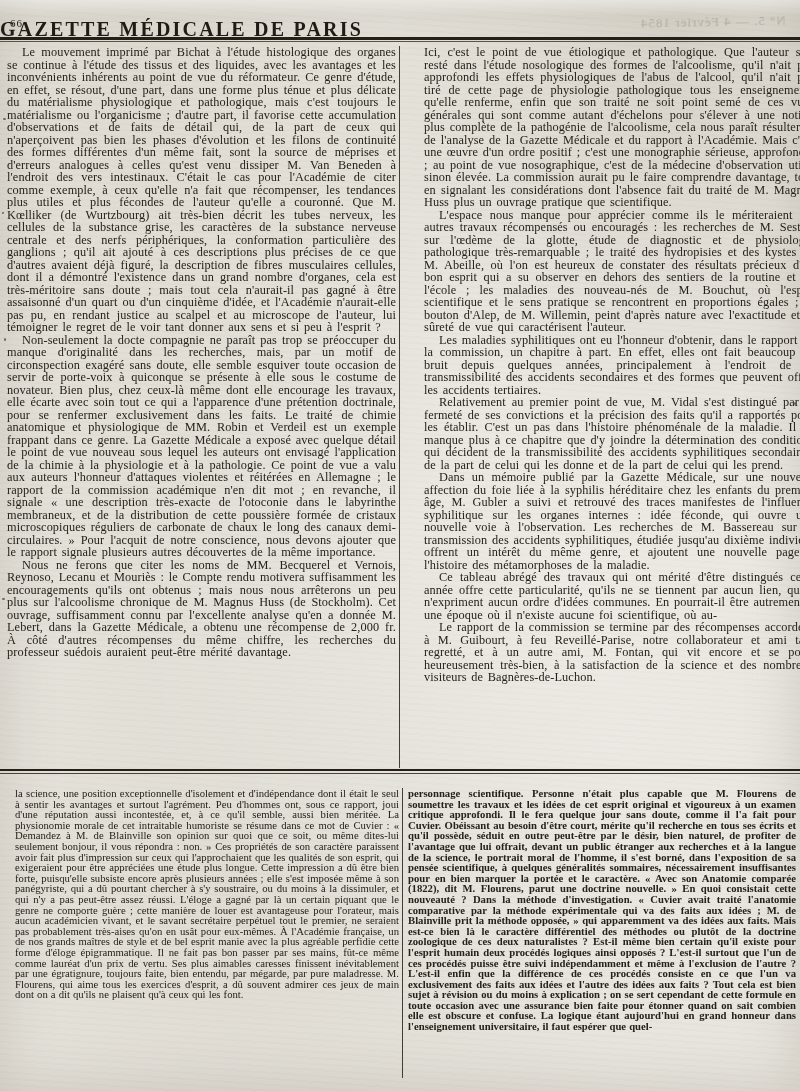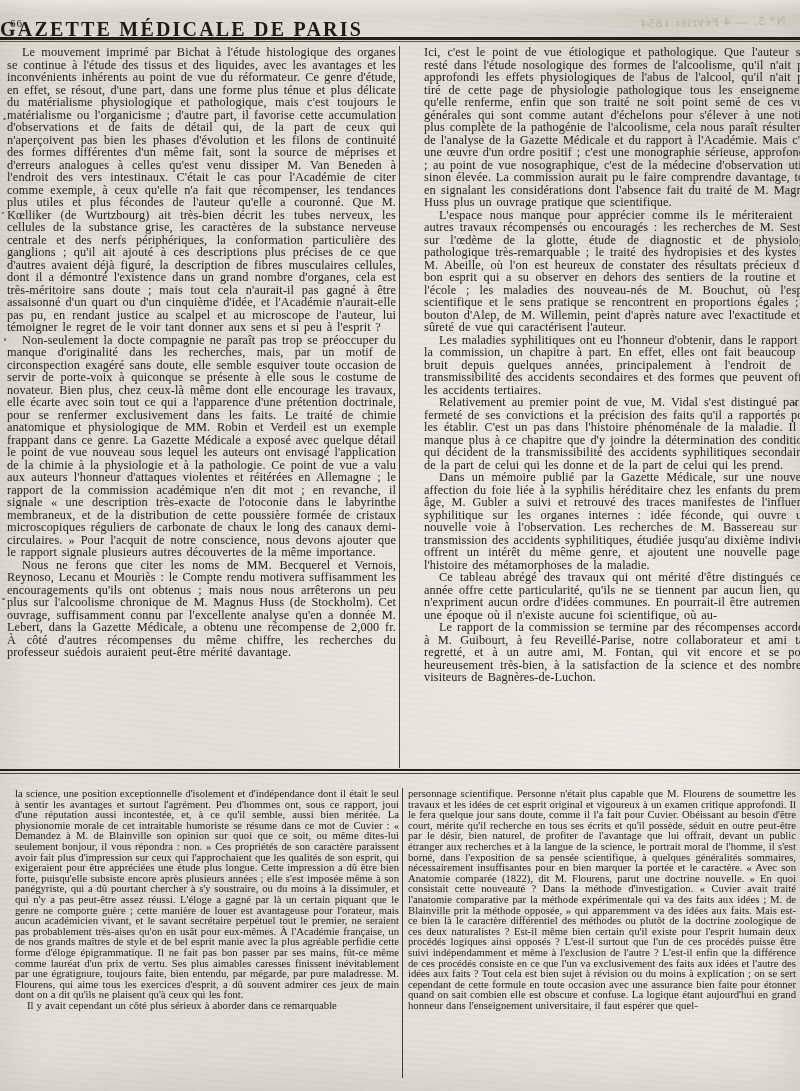--- a/index.html
+++ b/index.html
@@ -57,21 +57,21 @@
   .divider-rule{position:absolute;left:0;right:0;top:769px;height:6px;}
   .divider-rule .thick{height:2px;background:#241f18;}
   .divider-rule .thin{height:1px;background:#4c4537;margin-top:2px;}
   .bottom-section{
     position:absolute;left:0;top:788px;width:800px;height:296px;
     overflow:hidden;
     padding-left:16px;
   }
   .bottom-section .col{position:absolute;top:0;bottom:0;overflow:hidden;}
   .col-bl{left:15px;width:384px;}
-  .col-br{left:408px;width:388px;}
+  .col-br{left:408px;width:388px;font-weight:bold;}
   
   .top-section p{
     margin:0;
     font-size:12.3px;line-height:12.5px;
     letter-spacing:.1px;word-spacing:1.5px;
     text-align:justify;
     text-indent:15px;
   }
   .bottom-section p{
     margin:0;
@@ -121,21 +121,20 @@
   <div class="vrule vrule-top"></div>
 
   <div class="divider-rule">
     <div class="thick"></div>
     <div class="thin"></div>
   </div>
 
   <div class="bottom-section">
     <div class="col col-bl">
         <p class="cont">la science, une position exceptionnelle d'isolement et d'indépendance dont il était le seul à sentir les avantages et surtout l'agrément. Peu d'hommes ont, sous ce rapport, joui d'une réputation aussi incontestée, et, à ce qu'il semble, aussi bien méritée. La physionomie morale de cet intraitable humoriste se résume dans ce mot de Cuvier : « Demandez à M. de Blainville son opinion sur quoi que ce soit, ou même dites-lui seulement bonjour, il vous répondra : non. » Ces propriétés de son caractère paraissent avoir fait plus d'impression sur ceux qui l'approchaient que les qualités de son esprit, qui exigeraient pour être appréciées une étude plus longue. Cette impression a dû être bien forte, puisqu'elle subsiste encore après plusieurs années ; elle s'est imposée même à son panégyriste, qui a dû pourtant chercher à s'y soustraire, ou du moins à la dissimuler, et qui n'y a pas peut-être assez réussi. L'éloge a gagné par là un certain piquant que le genre ne comporte guère ; cette manière de louer est avantageuse pour l'orateur, mais aucun académicien vivant, et le savant secrétaire perpétuel tout le premier, ne seraient pas probablement très-aises qu'on en usât pour eux-mêmes. À l'Académie française, un de nos grands maîtres de style et de bel esprit manie avec la plus agréable perfidie cette forme d'éloge épigrammatique. Il ne fait pas bon passer par ses mains, fût-ce même comme lauréat d'un prix de vertu. Ses plus aimables caresses finissent inévitablement par une égratignure, toujours faite, bien entendu, par mégarde, par pure maladresse. M. Flourens, qui aime tous les exercices d'esprit, a dû souvent admirer ces jeux de main dont on a dit qu'ils ne plaisent qu'à ceux qui les font.</p>
-        <p>Il y avait cependant un côté plus sérieux à aborder dans ce remarquable</p>
       </div>
     <div class="col col-br">
         <p class="cont">personnage scientifique. Personne n'était plus capable que M. Flourens de soumettre les travaux et les idées de cet esprit original et vigoureux à un examen critique approfondi. Il le fera quelque jour sans doute, comme il l'a fait pour Cuvier. Obéissant au besoin d'être court, mérite qu'il recherche en tous ses écrits et qu'il possède, séduit en outre peut-être par le désir, bien naturel, de profiter de l'avantage que lui offrait, devant un public étranger aux recherches et à la langue de la science, le portrait moral de l'homme, il s'est borné, dans l'exposition de sa pensée scientifique, à quelques généralités sommaires, nécessairement insuffisantes pour en bien marquer la portée et le caractère. « Avec son Anatomie comparée (1822), dit M. Flourens, parut une doctrine nouvelle. » En quoi consistait cette nouveauté ? Dans la méthode d'investigation. « Cuvier avait traité l'anatomie comparative par la méthode expérimentale qui va des faits aux idées ; M. de Blainville prit la méthode opposée, » qui apparemment va des idées aux faits. Mais est-ce bien là le caractère différentiel des méthodes ou plutôt de la doctrine zoologique de ces deux naturalistes ? Est-il même bien certain qu'il existe pour l'esprit humain deux procédés logiques ainsi opposés ? L'est-il surtout que l'un de ces procédés puisse être suivi indépendamment et même à l'exclusion de l'autre ? L'est-il enfin que la différence de ces procédés consiste en ce que l'un va exclusivement des faits aux idées et l'autre des idées aux faits ? Tout cela est bien sujet à révision ou du moins à explication ; on se sert cependant de cette formule en toute occasion avec une assurance bien faite pour étonner quand on sait combien elle est obscure et confuse. La logique étant aujourd'hui en grand honneur dans l'enseignement universitaire, il faut espérer que quel-</p>
       </div>
   </div>
   <div class="vrule vrule-bottom"></div>
 
   <div class="speck s1"></div>
   <div class="speck s2"></div>
   <div class="speck s3"></div>

